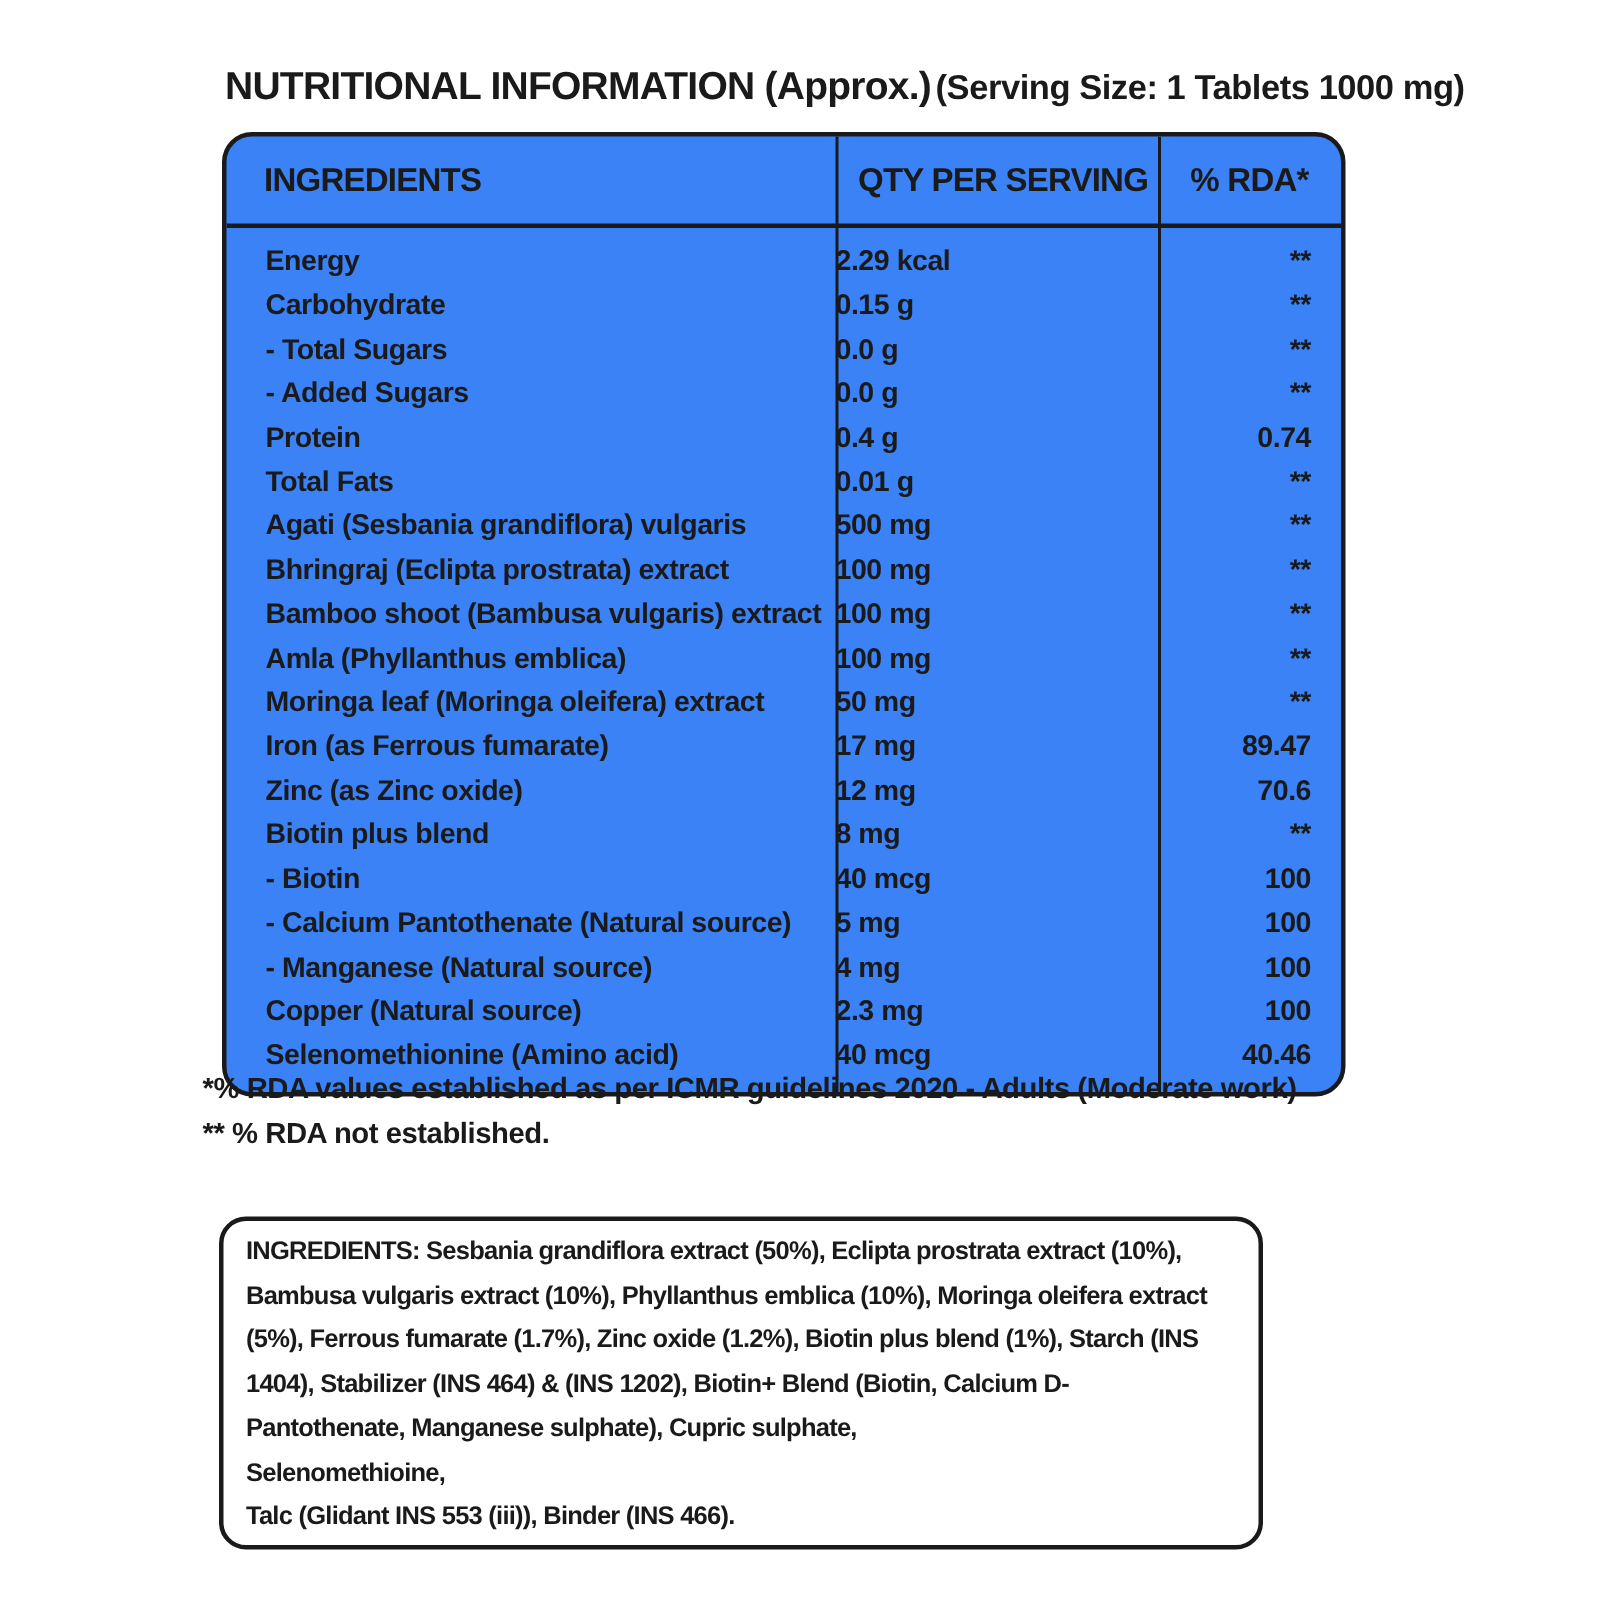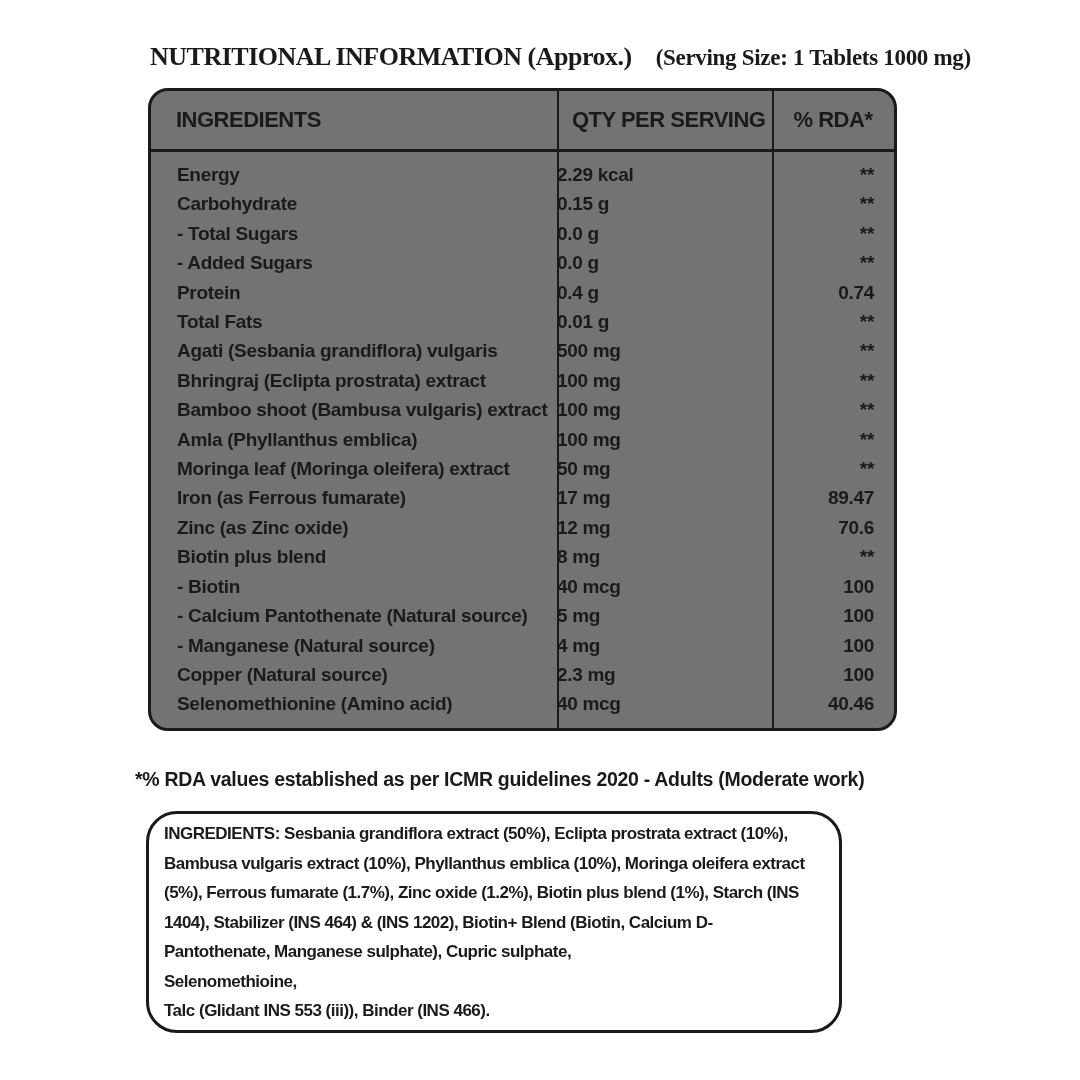--- a/index.html
+++ b/index.html
@@ -15,23 +15,22 @@
     overflow: hidden;
   }
 
   
   .title {
     position: absolute;
     left: 150px;
     top: 40px;
     display: flex;
     align-items: baseline;
-    gap: 24px;
-    white-space: nowrap;
-    font-family: Liberation Serif, serif;
+    gap: 3px;
+    white-space: nowrap;
   }
   .title-main {
     font-size: 26px;
     line-height: 34px;
     letter-spacing: -0.5px;
   }
   .title-serving {
     font-size: 23px;
     letter-spacing: -0.3px;
   }
@@ -39,21 +38,21 @@
   
   .nutri-table {
     position: absolute;
     left: 148px;
     top: 88px;
     width: 749px;
     height: 643px;
     border: 3px solid #1a1a1a;
     border-radius: 20px;
     overflow: hidden;
-    background: #737373;
+    background: #3b82f6;
   }
   .vline {
     position: absolute;
     top: 0;
     bottom: 0;
     width: 2px;
     background: #1a1a1a;
   }
   .vline-1 { left: 406px; }
   .vline-2 { left: 621px; }
@@ -86,36 +85,36 @@
     white-space: nowrap;
   }
   .td.col-name { padding-left: 26px; }
   .td.col-qty  { text-align: left; padding-right: 27px; }
   .td.col-rda  { text-align: right; padding-right: 20px; }
 
   
   .footnotes {
     position: absolute;
     left: 135px;
-    top: 764px;
+    top: 711px;
     font-size: 19.5px;
     line-height: 30px;
     letter-spacing: -0.3px;
     white-space: nowrap;
   }
 
   
   .ing-box {
     position: absolute;
     left: 146px;
     top: 811px;
     width: 696px;
     height: 222px;
     border: 3px solid #1a1a1a;
-    border-radius: 31px;
+    border-radius: 18px;
     background: #ffffff;
     padding: 5px 30px 5px 15px;
   }
   .ing-text {
     font-size: 17px;
     line-height: 29.5px;
     letter-spacing: -0.5px;
     white-space: pre-line;
   }
 </style>
@@ -233,20 +232,21 @@
         <div class="tr">
           <div class="td col-name">Selenomethionine (Amino acid)</div>
           <div class="td col-qty">40 mcg</div>
           <div class="td col-rda">40.46</div>
         </div>
       </div>
   </div>
 
   <div class="footnotes">
     <div>*% RDA values established as per ICMR guidelines 2020 - Adults (Moderate work)</div>
+    <div>** % RDA not established.</div>
   </div>
 
   <div class="ing-box">
     <div class="ing-text">INGREDIENTS: Sesbania grandiflora extract (50%), Eclipta prostrata extract (10%), Bambusa vulgaris extract (10%), Phyllanthus emblica (10%), Moringa oleifera extract (5%), Ferrous fumarate (1.7%), Zinc oxide (1.2%), Biotin plus blend (1%), Starch (INS 1404), Stabilizer (INS 464) &amp; (INS 1202), Biotin+ Blend (Biotin, Calcium D-Pantothenate, Manganese sulphate), Cupric sulphate,
 Selenomethioine,
 Talc (Glidant INS 553 (iii)), Binder (INS 466).</div>
   </div>
 
 </div>
 

